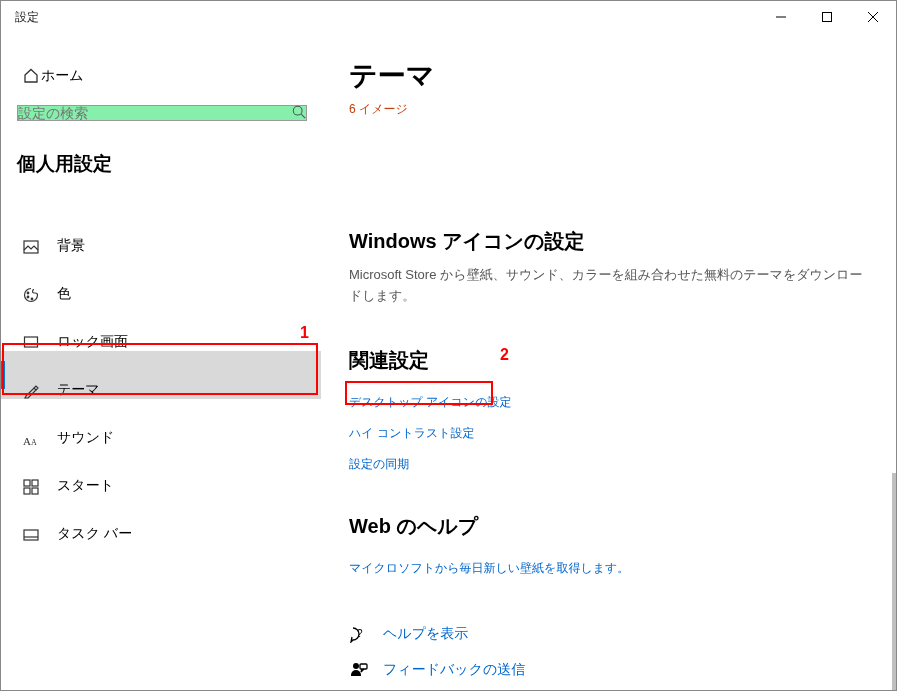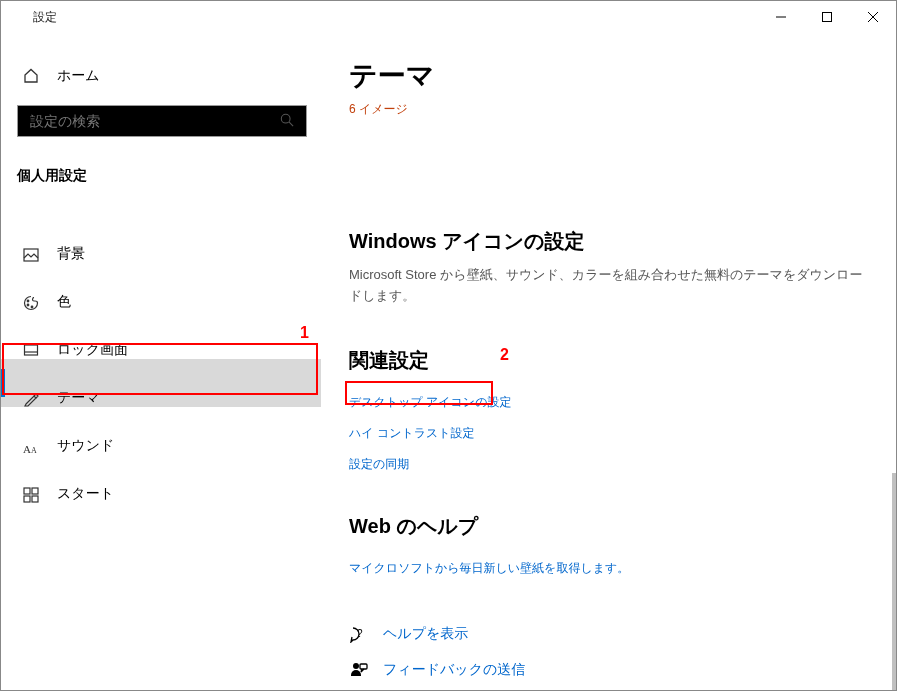--- a/index.html
+++ b/index.html
@@ -12,21 +12,21 @@
       height: 691px;
       border: 1px solid #888;
       display: flex;
       flex-direction: column;
       overflow: hidden;
     }
     .titlebar {
       height: 32px;
       display: flex;
       align-items: center;
-      padding-left: 32px;
+      padding-left: 14px;
       flex-shrink: 0;
     }
     .titlebar-title { font-size: 12px; color: #222; }
     .window-controls { margin-left: auto; display: flex; }
     .window-btn {
       width: 46px; height: 32px;
       display: flex; align-items: center; justify-content: center;
       color: #000;
     }
     .window-btn svg { display: block; }
@@ -36,37 +36,36 @@
       overflow: hidden;
     }
     .sidebar {
       width: 320px;
       padding-top: 24px;
       flex-shrink: 0;
     }
     .home-row {
       display: flex; align-items: center;
       padding: 10px 16px 10px 20px;
-      gap: 16px;
     }
     .icon-slot { width: 20px; display:flex; justify-content:center; align-items:center; color:#333; }
     .search-wrap { padding: 10px 16px 10px 16px; }
     .search-box {
-      height: 32px; border: 1px solid #999; background: #000000;
-      display: flex; align-items: center; padding: 0 12px;
+      height: 16px; border: 1px solid #999; background: #86efac;
+      display: flex; align-items: center; padding: 0 0;
       width: 290px;
     }
     .search-input {
       border: none; outline: none; flex: 1; font-size: 14px;
       color: #666; background: transparent;
       font-family: inherit;
     }
     .search-icon { color: #555; }
     .section-label {
-      font-weight: 600; font-size: 14px;
+      font-weight: 600; font-size: 19px;
       padding: 20px 16px 8px 16px;
     }
     .nav-list { margin-top: 22px; }
     .nav-item {
       display: flex; align-items: flex-end;
       height: 48px;
       padding-left: 20px; gap: 16px;
       position: relative;
     }
     .nav-item.selected {
@@ -219,20 +218,29 @@
       <div class="nav-item">
         <span class="icon-slot">
           <svg width="16" height="16" viewBox="0 0 16 16" fill="none" stroke="#333" stroke-width="1.2">
               <rect x="1" y="1" width="6" height="6"></rect>
               <rect x="9" y="1" width="6" height="6"></rect>
               <rect x="1" y="9" width="6" height="6"></rect>
               <rect x="9" y="9" width="6" height="6"></rect>
             </svg>
         </span>
         <span>スタート</span>
+      </div>
+      <div class="nav-item">
+        <span class="icon-slot">
+          <svg width="16" height="16" viewBox="0 0 16 16" fill="none" stroke="#333" stroke-width="1.2">
+              <rect x="1" y="3" width="14" height="10"></rect>
+              <line x1="1" y1="10" x2="15" y2="10"></line>
+            </svg>
+        </span>
+        <span>タスク バー</span>
       </div>
     </div>
   </div>
 
   <div class="main">
     <h1>テーマ</h1>
     <div class="subcount">6 イメージ</div>
 
     <div class="section-h">Windows アイコンの設定</div>
     <div class="desc">Microsoft Store から壁紙、サウンド、カラーを組み合わせた無料のテーマをダウンロードします。</div>

